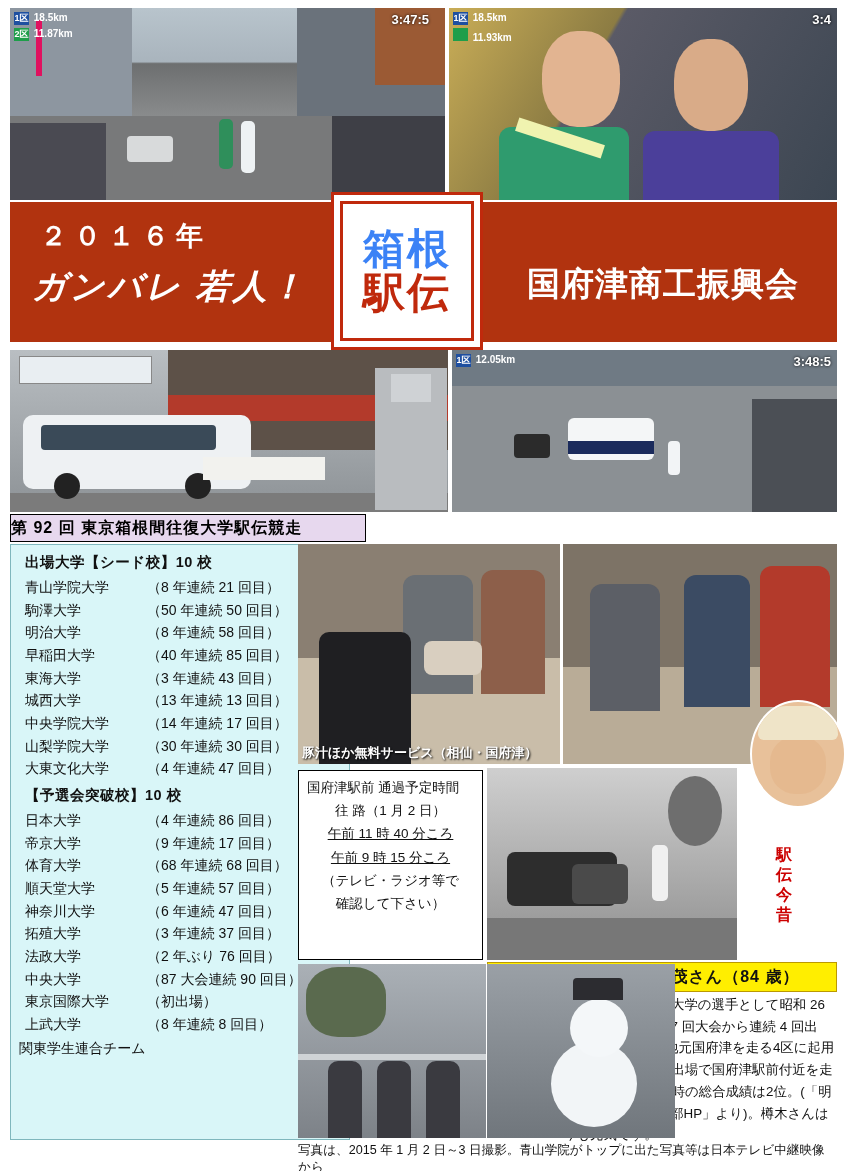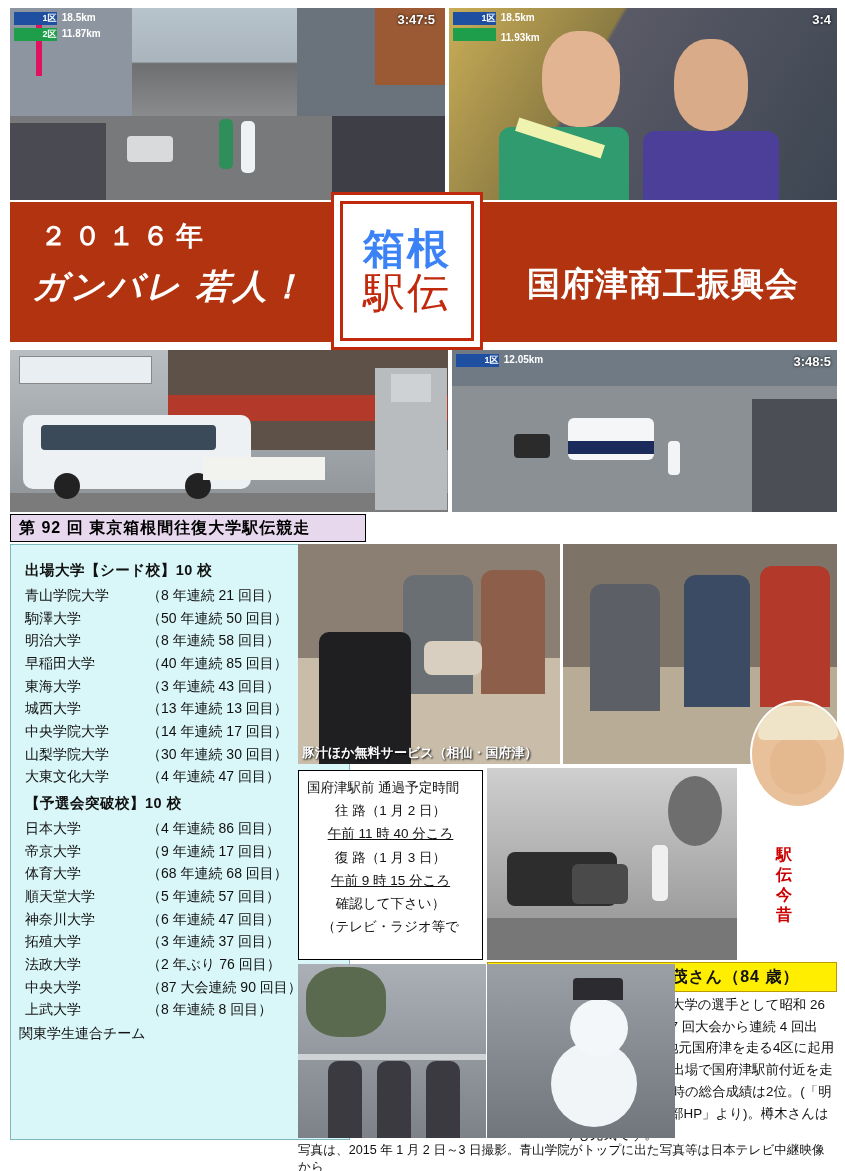--- a/index.html
+++ b/index.html
@@ -21,31 +21,31 @@
 
   #photo-faces{left:449px;top:8px;width:388px;height:192px;overflow:hidden;background:#2a3f55;}
   #photo-faces .bg{position:absolute;inset:0;background:linear-gradient(120deg,#c9ad57 0%,#8c7c43 35%,#5a5a66 36%,#3c4652 100%);}
   #photo-faces .head1{position:absolute;left:24%;top:12%;width:78px;height:96px;border-radius:45%;background:#e2b491;}
   #photo-faces .body1{position:absolute;left:13%;top:62%;width:130px;height:40%;background:#2f9b6e;border-radius:12px 12px 0 0;}
   #photo-faces .head2{position:absolute;left:58%;top:16%;width:74px;height:92px;border-radius:45%;background:#d9ab88;}
   #photo-faces .body2{position:absolute;left:50%;top:64%;width:136px;height:36%;background:#4b3f9a;border-radius:12px 12px 0 0;}
   #photo-faces .sash{position:absolute;left:17%;top:64%;width:90px;height:14px;background:#f0f3b0;transform:rotate(18deg);}
   .tvbadge{position:absolute;font-size:10px;color:#fff;font-weight:bold;}
   .tvtime{position:absolute;color:#fff;font-size:13px;font-weight:bold;text-shadow:0 0 3px #000;}
-  .kuchip{display:inline-block;width:15px;height:13px;text-align:center;line-height:13px;font-size:9px;color:#fff;margin-right:2px;padding-left:28px;}
+  .kuchip{display:inline-block;width:15px;height:13px;text-align:center;line-height:13px;font-size:9px;color:#fff;margin-right:2px;}
 
   
   #banner{left:10px;top:202px;width:827px;height:140px;background:#b1330f;}
   #banner .year{position:absolute;left:30px;top:16px;color:#fff;font-size:27px;font-weight:bold;letter-spacing:7px;}
   #banner .cheer{position:absolute;left:22px;top:62px;color:#fff;font-size:34px;font-weight:bold;font-style:italic;letter-spacing:3px;}
   #banner .org{position:absolute;left:517px;top:60px;color:#fff;font-size:33px;font-weight:bold;letter-spacing:1px;}
   #logo{position:absolute;left:331px;top:192px;width:152px;height:158px;background:#fff;border:3px solid #c0290c;box-sizing:border-box;}
   #logo .inner{position:absolute;inset:6px;border:3px solid #c0290c;display:flex;flex-direction:column;align-items:center;justify-content:center;}
   #logo .l1{font-size:42px;color:#3b82f6;font-weight:bold;letter-spacing:2px;line-height:1.05;}
-  #logo .l2{font-size:42px;color:#c0290c;font-weight:normal;letter-spacing:2px;line-height:1.05;}
+  #logo .l2{font-size:42px;color:#c0290c;font-weight:bold;letter-spacing:2px;line-height:1.05;}
 
   
   #photo-van{left:10px;top:350px;width:438px;height:162px;overflow:hidden;background:#6a6a6a;}
   #photo-van .sky{position:absolute;inset:0;background:linear-gradient(#b9bec2,#8d9296);}
   #photo-van .shop{position:absolute;left:36%;top:0;width:64%;height:62%;background:#5d5148;}
   #photo-van .awn{position:absolute;left:36%;top:28%;width:64%;height:16%;background:#b33a2b;}
   #photo-van .van{position:absolute;left:3%;top:40%;width:52%;height:46%;background:#eef1f3;border-radius:10px;}
   #photo-van .vanwin{position:absolute;left:7%;top:46%;width:40%;height:16%;background:#3a4a58;border-radius:4px;}
   #photo-van .wheel{position:absolute;bottom:8%;width:26px;height:26px;border-radius:50%;background:#222;}
   #photo-van .ground{position:absolute;left:0;bottom:0;width:100%;height:12%;background:#7b7b7b;}
@@ -58,24 +58,24 @@
   #photo-police .road{position:absolute;left:0;top:22%;width:100%;height:78%;background:#8b9094;}
   #photo-police .bldgs{position:absolute;left:0;top:0;width:100%;height:28%;background:#6f7a84;}
   #photo-police .car{position:absolute;left:30%;top:42%;width:86px;height:42px;background:#f4f6f7;border-radius:6px;}
   #photo-police .car .strip{position:absolute;left:0;top:55%;width:100%;height:30%;background:#1b2b5c;}
   #photo-police .moto{position:absolute;left:16%;top:52%;width:36px;height:24px;background:#2b2b2b;border-radius:4px;}
   #photo-police .runner{position:absolute;left:56%;top:56%;width:12px;height:34px;background:#f2f4f6;border-radius:4px;}
   #photo-police .crowd{position:absolute;right:0;top:30%;width:22%;height:70%;background:#4b4f55;}
 
   
   #title-bar{left:10px;top:514px;width:356px;height:28px;background:#e7d8ee;border:1px solid #000;box-sizing:border-box;display:flex;align-items:center;}
-  #title-bar span{font-size:16px;font-weight:bold;color:#000;padding-left:8px;letter-spacing:1px;}
-
-  
-  #uni-panel{left:10px;top:544px;width:340px;height:596px;background:#d9f6f8;border:1px solid #7fb7bd;box-sizing:border-box;padding:14px 8px;}
+  #title-bar span{font-size:16px;font-weight:bold;color:#000;letter-spacing:1px;}
+
+  
+  #uni-panel{left:10px;top:544px;width:340px;height:596px;background:#d9f6f8;border:1px solid #7fb7bd;box-sizing:border-box;padding:6px 8px;}
   .uni-head{font-size:14.5px;font-weight:bold;color:#111;margin:2px 0 4px 6px;letter-spacing:0.5px;}
   .uni-row{display:flex;font-size:14px;color:#111;line-height:1.62;padding-left:6px;white-space:nowrap;}
   .uni-row .nm{width:122px;}
   .uni-row .ct{flex:1;}
   .uni-foot{font-size:14px;color:#111;text-align:left;margin-top:4px;}
 
   
   #photo-soup1{left:298px;top:544px;width:262px;height:220px;overflow:hidden;background:#8a7f72;}
   #photo-soup1 .tbl{position:absolute;left:0;top:52%;width:100%;height:48%;background:#c9bda9;}
   #photo-soup1 .pot{position:absolute;left:48%;top:44%;width:58px;height:34px;border-radius:8px;background:#d9cfc0;}
@@ -149,21 +149,21 @@
   <div class="r1"></div>
   <div class="r2"></div>
   <div class="tvbadge" style="left:4px;top:4px;">
     <span class="kuchip" style="background:#1e4fa0;">1区</span>
     <span>18.5km</span>
   </div>
   <div class="tvbadge" style="left:4px;top:20px;">
     <span class="kuchip" style="background:#1e9e4a;">2区</span>
     <span>11.87km</span>
   </div>
-  <div class="tvtime" style="right:10px;top:4px;">3:47:5</div>
+  <div class="tvtime" style="right:16px;top:4px;">3:47:5</div>
 </div>
 
 <div class="abs" id="photo-faces">
   <div class="bg"></div>
   <div class="body1"></div>
   <div class="body2"></div>
   <div class="sash"></div>
   <div class="head1"></div>
   <div class="head2"></div>
   <div class="tvbadge" style="left:4px;top:4px;">
@@ -291,20 +291,24 @@
     </div>
   <div class="uni-row">
       <span class="nm">法政大学</span>
       <span class="ct">（2 年ぶり 76 回目）</span>
     </div>
   <div class="uni-row">
       <span class="nm">中央大学</span>
       <span class="ct">（87 大会連続 90 回目）</span>
     </div>
   <div class="uni-row">
+      <span class="nm">東京国際大学</span>
+      <span class="ct">（初出場）</span>
+    </div>
+  <div class="uni-row">
       <span class="nm">上武大学</span>
       <span class="ct">（8 年連続 8 回目）</span>
     </div>
   <div class="uni-foot">関東学生連合チーム</div>
 </div>
 
 <div class="abs" id="photo-soup1">
   <div class="tbl"></div>
   <div class="p2"></div>
   <div class="p3"></div>
@@ -321,24 +325,23 @@
 
 <div class="abs" id="portrait-oval">
   <div class="face"></div>
   <div class="hat"></div>
 </div>
 
 <div class="abs" id="schedule">
   <div class="ln first">国府津駅前 通過予定時間</div>
   <div class="ln">往 路（1 月 2 日）</div>
   <div class="ln u">午前 11 時 40 分ころ</div>
-  <div class="ln">復 路（1 月 3 日）</div>
   <div class="ln u">午前 9 時 15 分ころ</div>
+  <div class="ln">（テレビ・ラジオ等で</div>
   <div class="ln">確認して下さい）</div>
-  <div class="ln">（テレビ・ラジオ等で</div>
 </div>
 
 <div class="abs" id="photo-old">
   <div class="sky"></div>
   <div class="tree"></div>
   <div class="road"></div>
   <div class="moto"></div>
   <div class="side"></div>
   <div class="runner"></div>
 </div>

